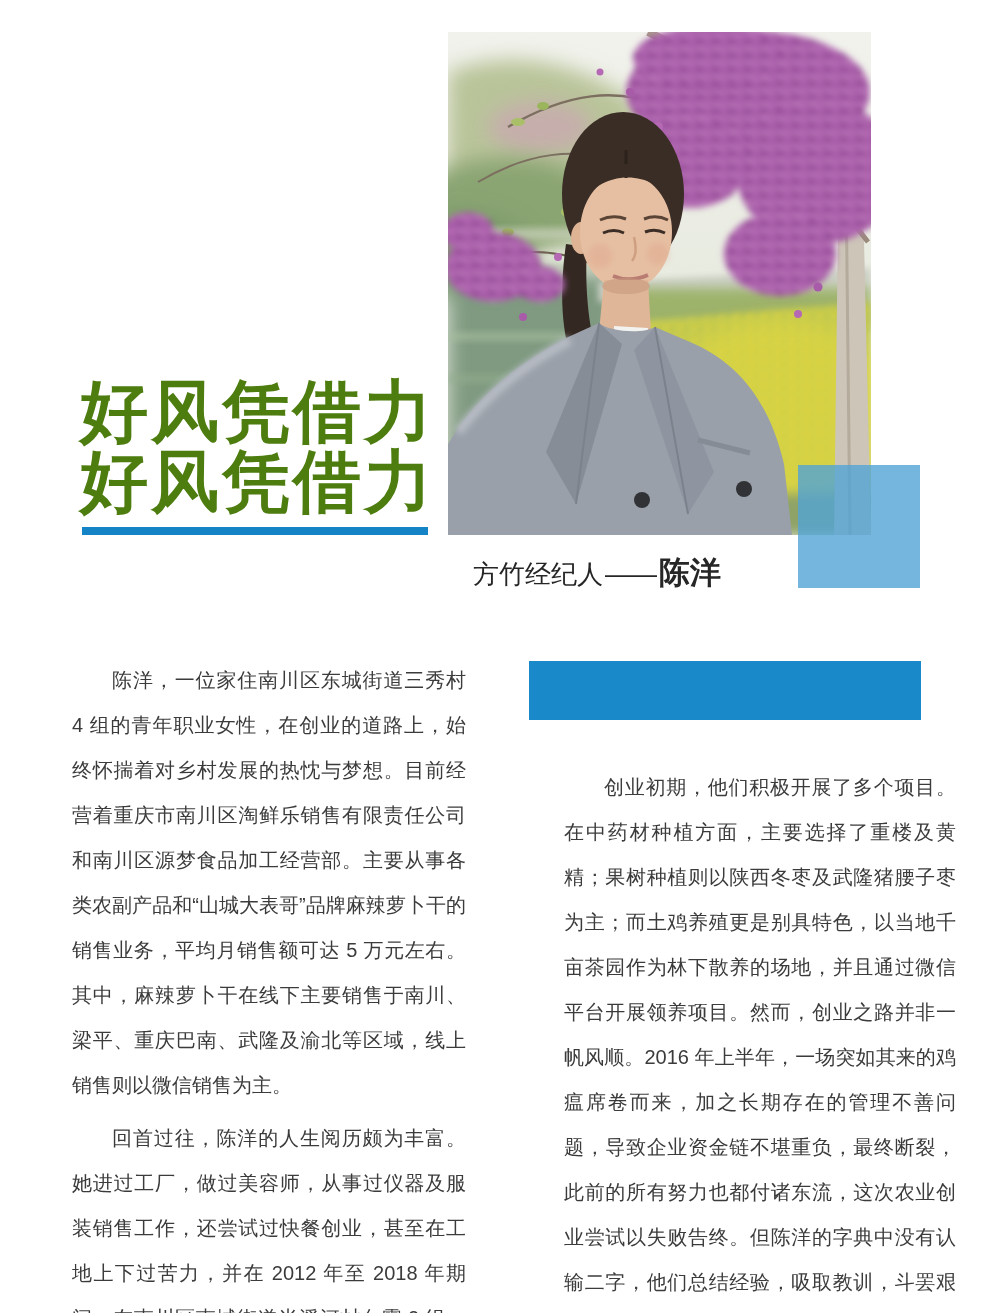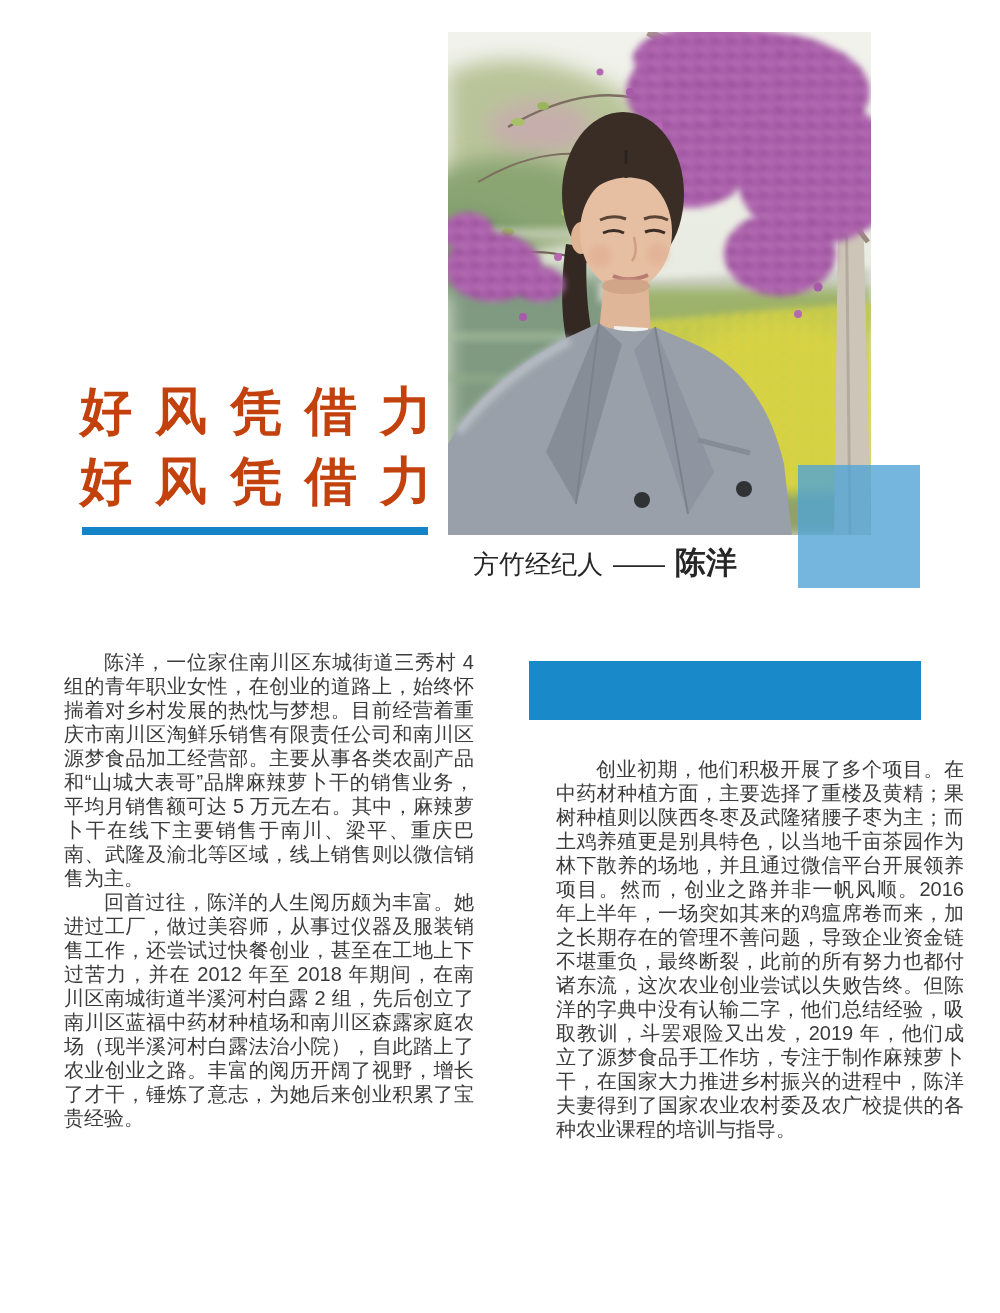--- a/index.html
+++ b/index.html
@@ -28,23 +28,23 @@
     background:rgba(81,164,212,0.8);
     z-index:5;
   }
   
   .cal-title{
     position:absolute;
     left:80px; top:377px;
     width:352px;
     font-family:"Liberation Serif","DejaVu Serif",serif;
     font-weight:700;
-    font-size:52px;
+    font-size:68px;
     line-height:70px;
-    color:#c2410c;
+    color:#4d7c0f;
     letter-spacing:0;
   }
   .cal-line{
     text-align:justify;
     text-align-last:justify;
     white-space:nowrap;
     display:block;
     width:100%;
   }
   .title-underline{
@@ -54,31 +54,30 @@
     background:#1484c6;
   }
   
   .caption{
     position:absolute;
     left:473px; top:542px;
     display:flex;
     align-items:baseline;
     color:#262626;
     white-space:nowrap;
-    gap:8px;
   }
   .caption .role{font-size:26px;font-weight:400;}
   .caption .dash{font-size:26px;font-weight:400;margin:0 2px;}
-  .caption .name{font-size:31px;font-weight:700;}
+  .caption .name{font-size:31px;font-weight:700;margin-top:10px;}
   
   .body-text p{
-    margin:0;
+    margin:8px;
     text-indent:2em;
     font-size:20px;
-    line-height:24px;
+    line-height:45px;
     text-align:justify;
     color:#3b3b3b;
   }
   .col-left{
     position:absolute;
     left:64px; top:650px;
     width:410px;
   }
   .col-right{
     position:absolute;

